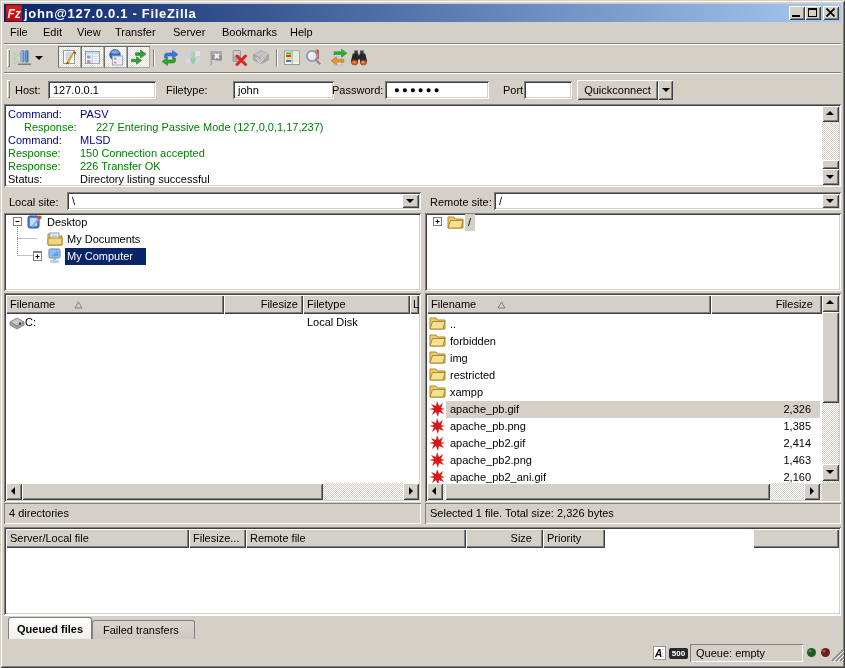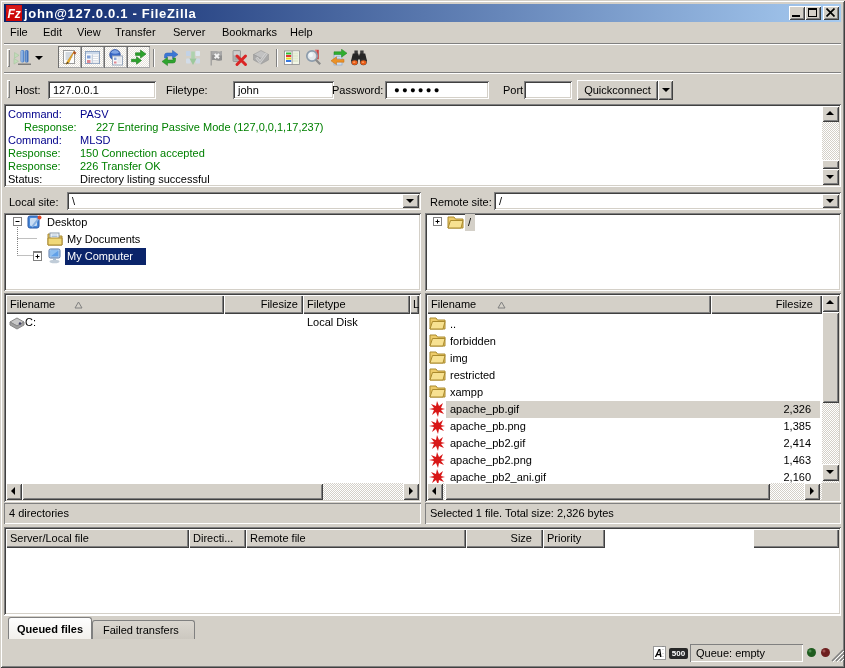--- a/index.html
+++ b/index.html
@@ -441,21 +441,21 @@
         <div class="arr ad" style="left:4px; top:6px;"></div>
       </div>
     <div style="position:absolute; left:397px; top:190px; width:17px; height:17px; background:#d4d0c8;"></div>
   </div>
 
   <div class="statusrow" style="left:4px; top:503px; width:417px;">4 directories</div>
   <div class="statusrow" style="left:425px; top:503px; width:416px;">Selected 1 file. Total size: 2,326 bytes</div>
 
   <div class="whitebox" id="queue" style="left:4px; top:527px; width:837px; height:88px;">
     <div class="hcell" style="left:2px; width:183px;">Server/Local file</div>
-    <div class="hcell" style="left:185px; width:57px;">Directi...</div>
+    <div class="hcell" style="left:185px; width:57px;">Filesize...</div>
     <div class="hcell" style="left:242px; width:220px;">Remote file</div>
     <div class="hcell" style="left:462px; width:77px; text-align:right; padding-right:11px;">Size</div>
     <div class="hcell" style="left:539px; width:62px;">Priority</div>
     <div class="hcell" style="left:749px; width:86px;"></div>
   </div>
 
   <div id="tabs" class="abs" style="left:4px; top:615px; width:837px; height:27px;">
     <div style="position:absolute; left:0; top:0; width:837px; height:1px; background:#fff;"></div>
     <div class="tab" style="left:88px; top:5px; width:103px; height:19px; line-height:19px; text-align:left; padding-left:10px; background:linear-gradient(#dad6cf,#ccc8c0);">Failed transfers</div>
     <div class="tab" style="left:4px; top:2px; width:84px; height:22px; line-height:22px; font-weight:bold; background:linear-gradient(#fefefe,#f2f0ec);">Queued files</div>

